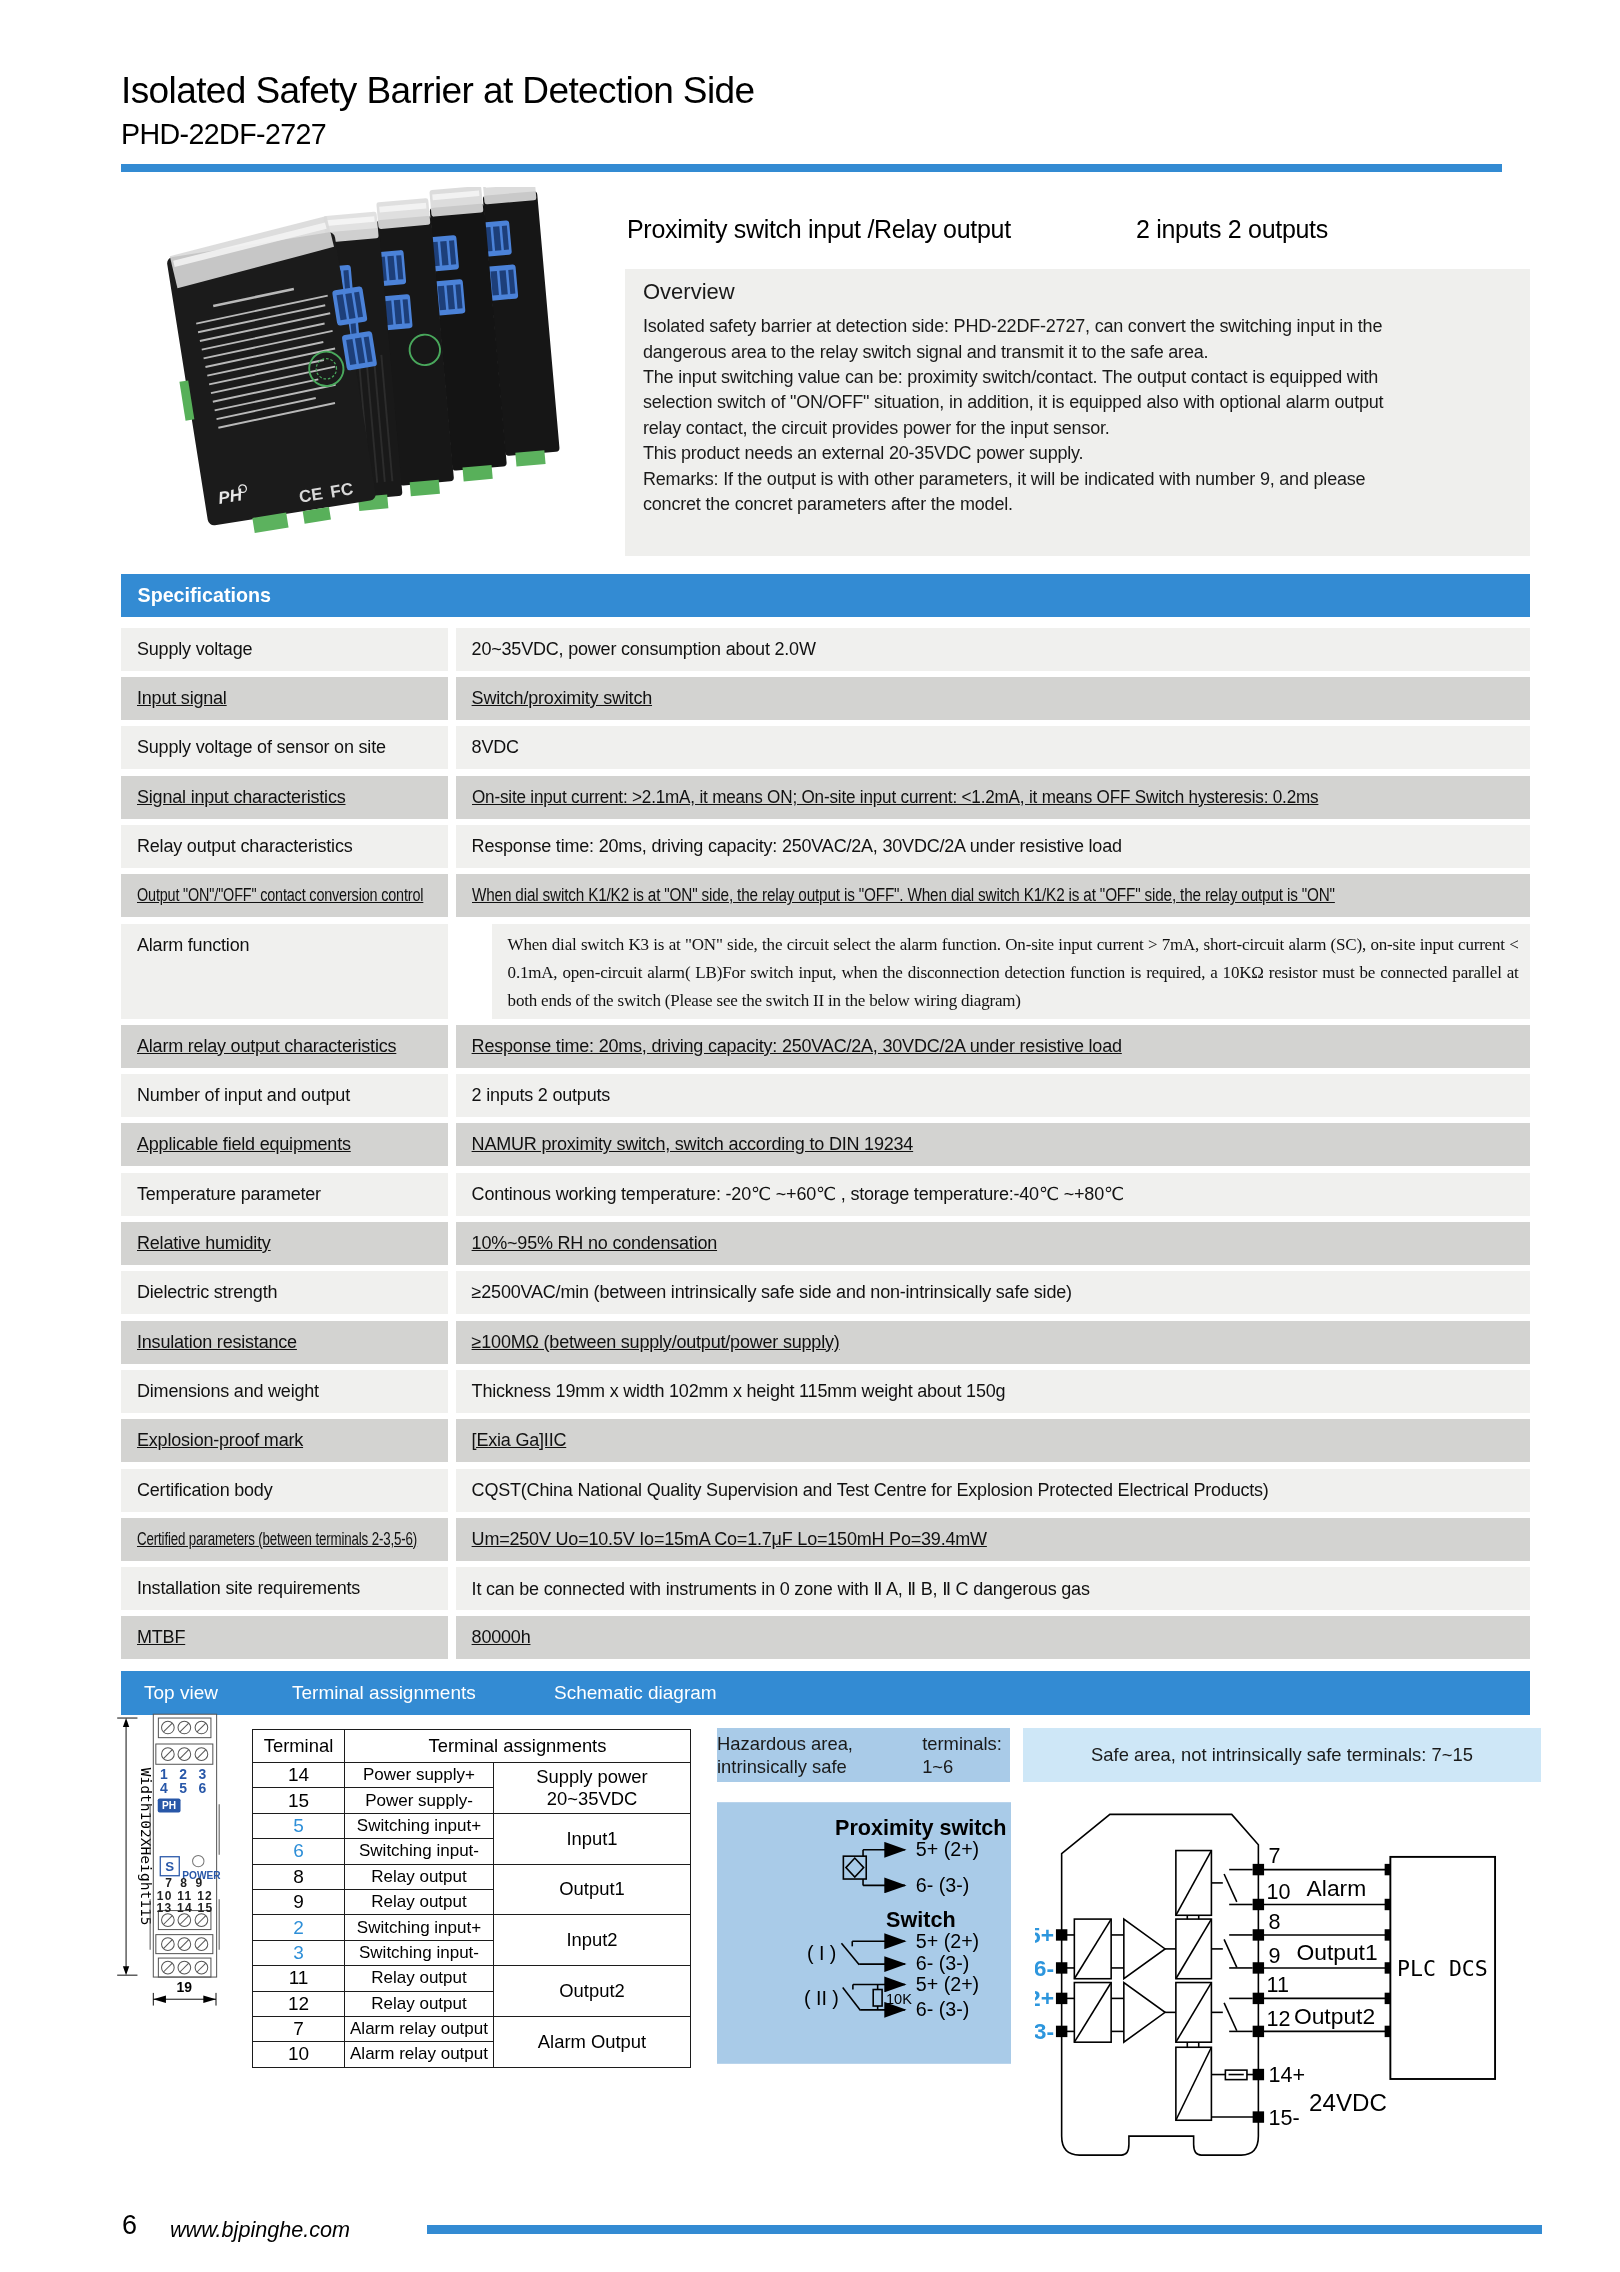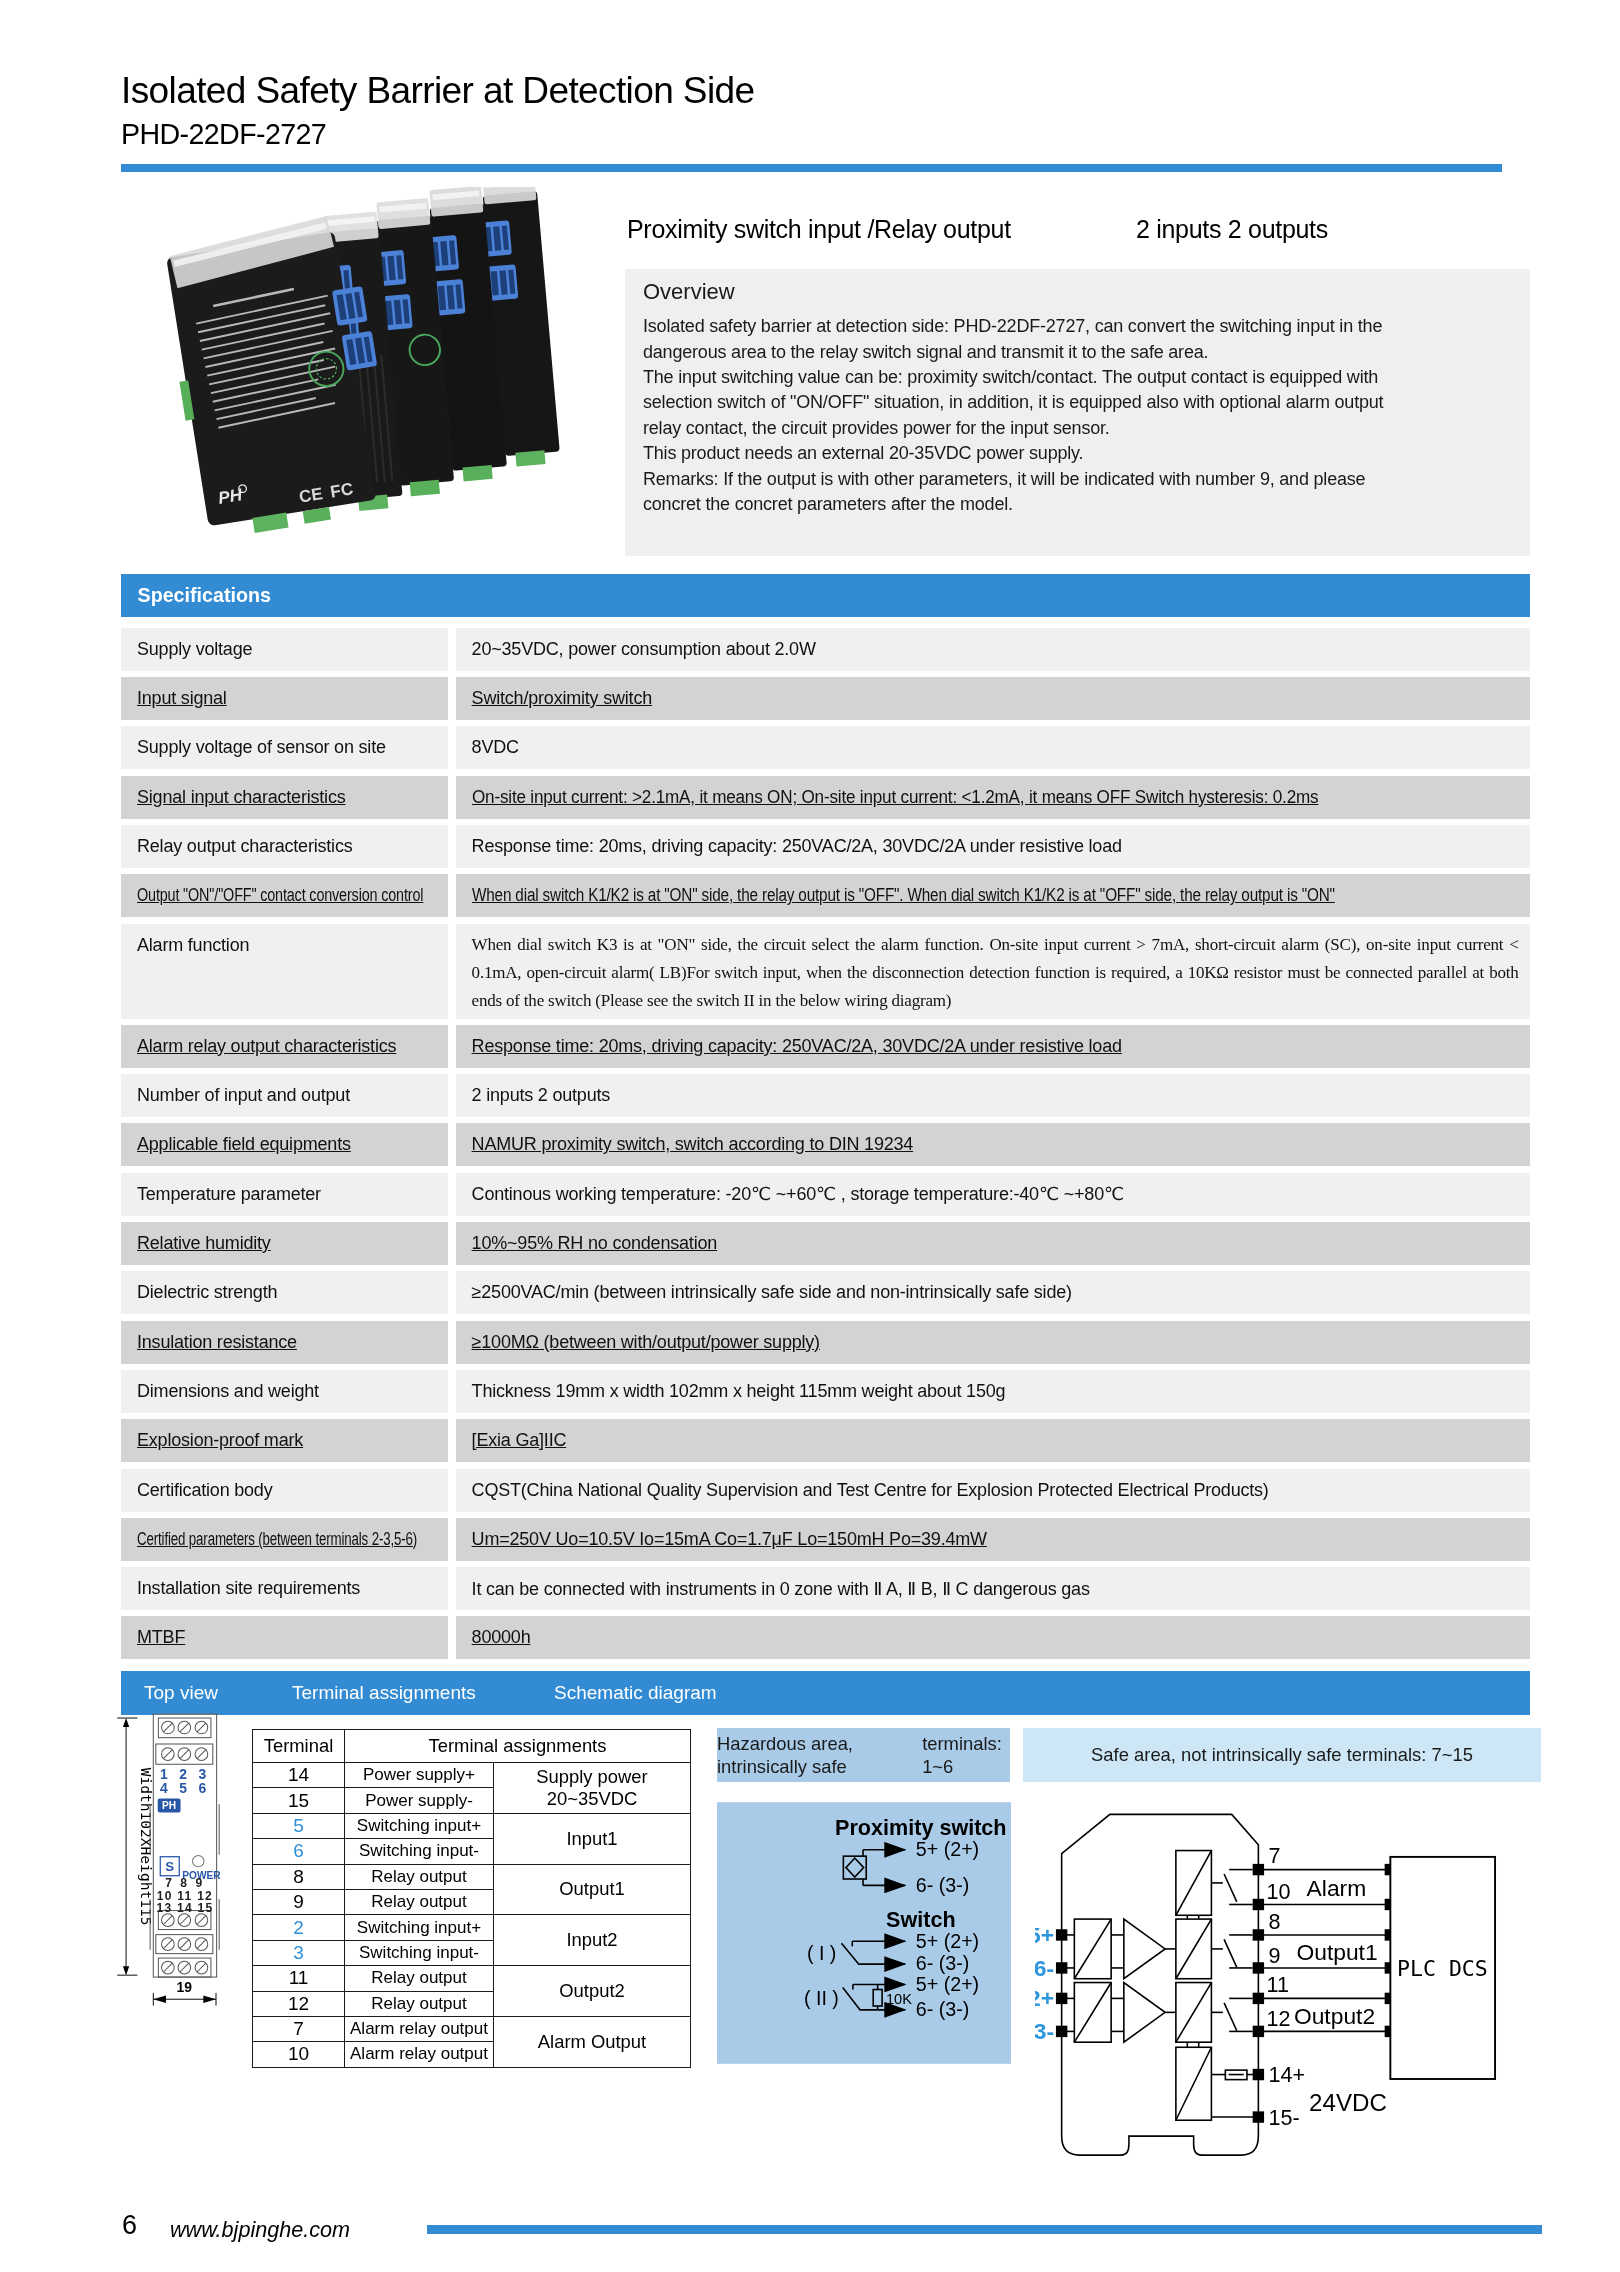--- a/index.html
+++ b/index.html
@@ -34,21 +34,21 @@
 
   
   .spec{left:121px;top:574px;width:1409px;}
   .spec-header{height:43px;background:var(--accent);color:#fff;font-size:19.7px;font-weight:bold;
     display:flex;align-items:center;padding-left:16.5px;margin-bottom:10.8px;}
   .srow{display:flex;min-height:43px;margin-bottom:6.3px;font-size:18px;letter-spacing:-0.2px;}
   .srow .lab{width:327px;flex:none;margin-right:7.6px;display:flex;align-items:center;padding-left:16px;}
   .srow .val{flex:1;display:flex;align-items:center;padding-left:16px;padding-right:11.4px;text-align:center;}
   .light .lab,.light .val{background:var(--rowlight);}
   .dark .lab,.dark .val{background:var(--rowdark);text-decoration:underline;}
-  .srow.tall{min-height:95px;}
+  .srow.tall{min-height:95px;gap:36px;}
   .srow.tall .lab{align-items:flex-start;padding-top:11.4px;}
   .srow.tall .val{display:block;padding-top:7.6px;line-height:28px;font-size:17px;text-align:justify;font-family:Liberation Serif, serif;}
   .cx95{display:inline-block;transform:scaleX(.95);transform-origin:0 50%;white-space:nowrap;}
   .cx85{display:inline-block;transform:scaleX(.85);transform-origin:0 50%;white-space:nowrap;}
   .cx80{display:inline-block;transform:scaleX(.80);transform-origin:0 50%;white-space:nowrap;}
   .cx74{display:inline-block;transform:scaleX(.74);transform-origin:0 50%;white-space:nowrap;}
 
   
   .tabbar{left:121px;top:1671px;width:1409px;height:44px;background:var(--accent);color:#fff;font-size:19px;}
   .tabbar span{position:absolute;top:50%;transform:translateY(-50%);}
@@ -321,21 +321,21 @@
         </div>
         <div class="val">
           <span>≥2500VAC/min (between intrinsically safe side and non-intrinsically safe side)</span>
         </div>
       </div>
     <div class="srow dark">
         <div class="lab">
           <span>Insulation resistance</span>
         </div>
         <div class="val">
-          <span>≥100MΩ (between with/output/power supply)</span>
+          <span>≥100MΩ (between supply/output/power supply)</span>
         </div>
       </div>
     <div class="srow light">
         <div class="lab">
           <span>Dimensions and weight</span>
         </div>
         <div class="val">
           <span>Thickness 19mm x width 102mm x height 115mm   weight about 150g</span>
         </div>
       </div>

